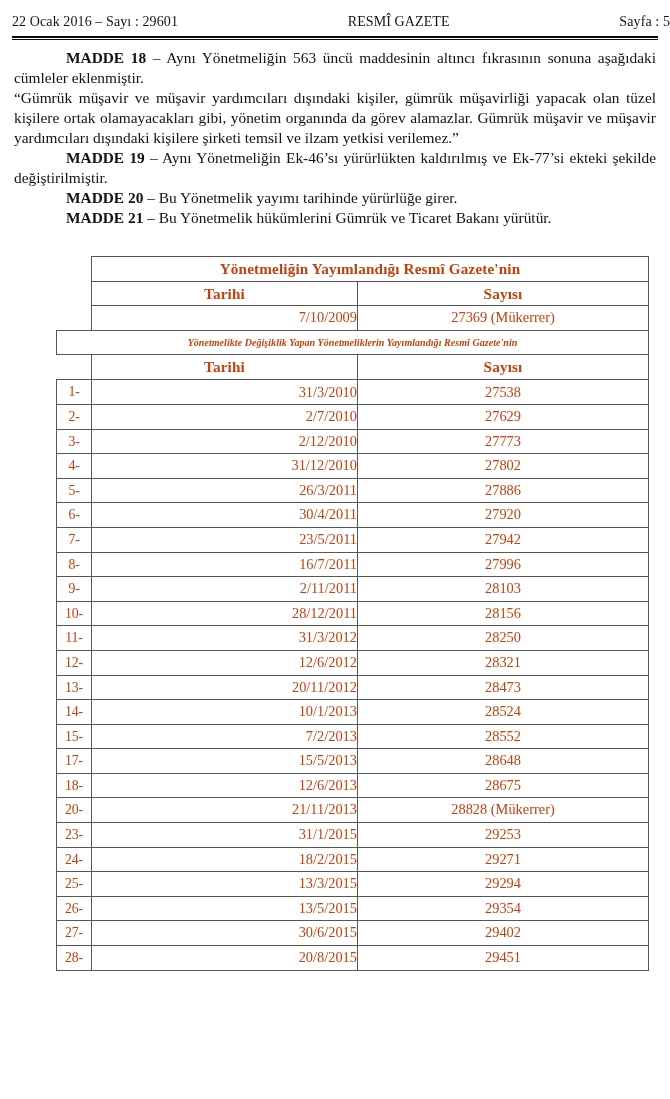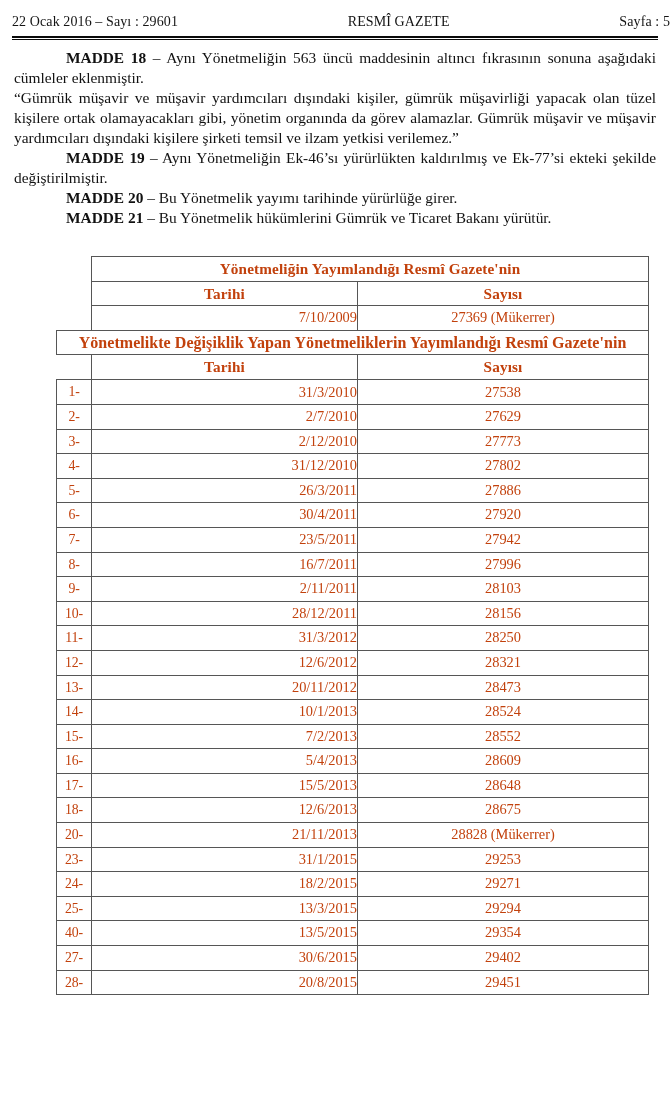--- a/index.html
+++ b/index.html
@@ -114,22 +114,23 @@
   .hdr-col {
     font-weight: bold;
     font-size: 15.2px;
     letter-spacing: 0.15px;
   }
   .hdr-span {
     height: 25px;
     line-height: 25px;
   }
   .hdr-wide {
-    font-size: 16px;
+    font-size: 10px;
     letter-spacing: 0.05px;
+    font-style: italic;
   }
   .hdr-col {
     height: 24.5px;
     line-height: 24.5px;
   }
   .firstrow td {
     height: 24px;
     line-height: 24px;
   }
   
@@ -275,25 +276,20 @@
         <td class="num">14-</td>
         <td class="date">10/1/2013</td>
         <td class="sayi">28524</td>
       </tr>
       <tr>
         <td class="num">15-</td>
         <td class="date">7/2/2013</td>
         <td class="sayi">28552</td>
       </tr>
       <tr>
-        <td class="num">16-</td>
-        <td class="date">5/4/2013</td>
-        <td class="sayi">28609</td>
-      </tr>
-      <tr>
         <td class="num">17-</td>
         <td class="date">15/5/2013</td>
         <td class="sayi">28648</td>
       </tr>
       <tr>
         <td class="num">18-</td>
         <td class="date">12/6/2013</td>
         <td class="sayi">28675</td>
       </tr>
       <tr>
@@ -310,21 +306,21 @@
         <td class="num">24-</td>
         <td class="date">18/2/2015</td>
         <td class="sayi">29271</td>
       </tr>
       <tr>
         <td class="num">25-</td>
         <td class="date">13/3/2015</td>
         <td class="sayi">29294</td>
       </tr>
       <tr>
-        <td class="num">40-</td>
+        <td class="num">26-</td>
         <td class="date">13/5/2015</td>
         <td class="sayi">29354</td>
       </tr>
       <tr>
         <td class="num">27-</td>
         <td class="date">30/6/2015</td>
         <td class="sayi">29402</td>
       </tr>
       <tr>
         <td class="num">28-</td>

